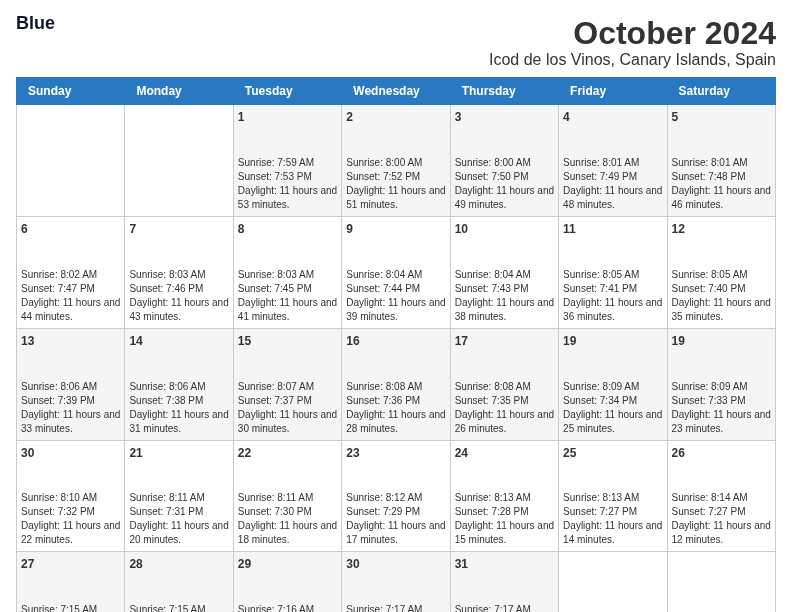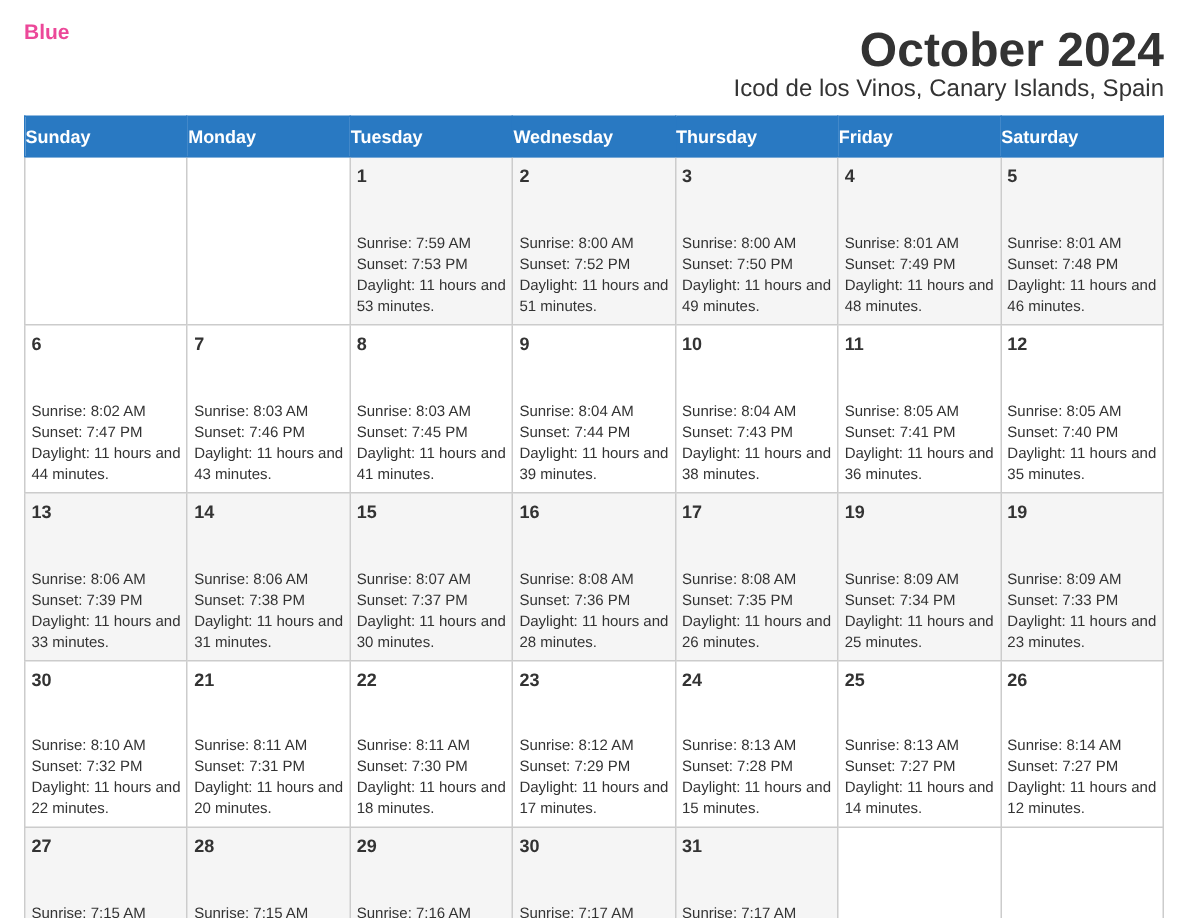--- a/index.html
+++ b/index.html
@@ -37,21 +37,21 @@
       margin-left: 20px;
     }
     table {
       width: 100%;
       border-collapse: collapse;
       font-size: 11px;
     }
     thead tr th {
       background-color: #2979c2;
       color: #fff;
-      padding: 6px 0;
+      padding: 6px 11px;
       text-align: left;
       font-size: 12px;
       font-weight: bold;
       border: 1px solid #2979c2;
     }
     tbody tr td {
       border: 1px solid #ccc;
       padding: 4px 4px;
       vertical-align: top;
       color: #333;
@@ -76,21 +76,21 @@
       color: #333;
       margin-top: 30px;
     }
   </style>
 </head>
 <body>
 
 <div class="header">
   <div class="logo">
     <div>
-      <div style="font-size:14px;font-weight:bold;color:#ec4899;line-height:1.1;margin-top:-2px;">Blue</div>
+      <div style="font-size:18px;font-weight:bold;color:#0f172a;line-height:1.1;margin-top:-2px;">Blue</div>
     </div>
   </div>
   <div class="title-block">
     <h1>October 2024</h1>
     <h2>Icod de los Vinos, Canary Islands, Spain</h2>
   </div>
 </div>
 
 <table>
   <thead>

